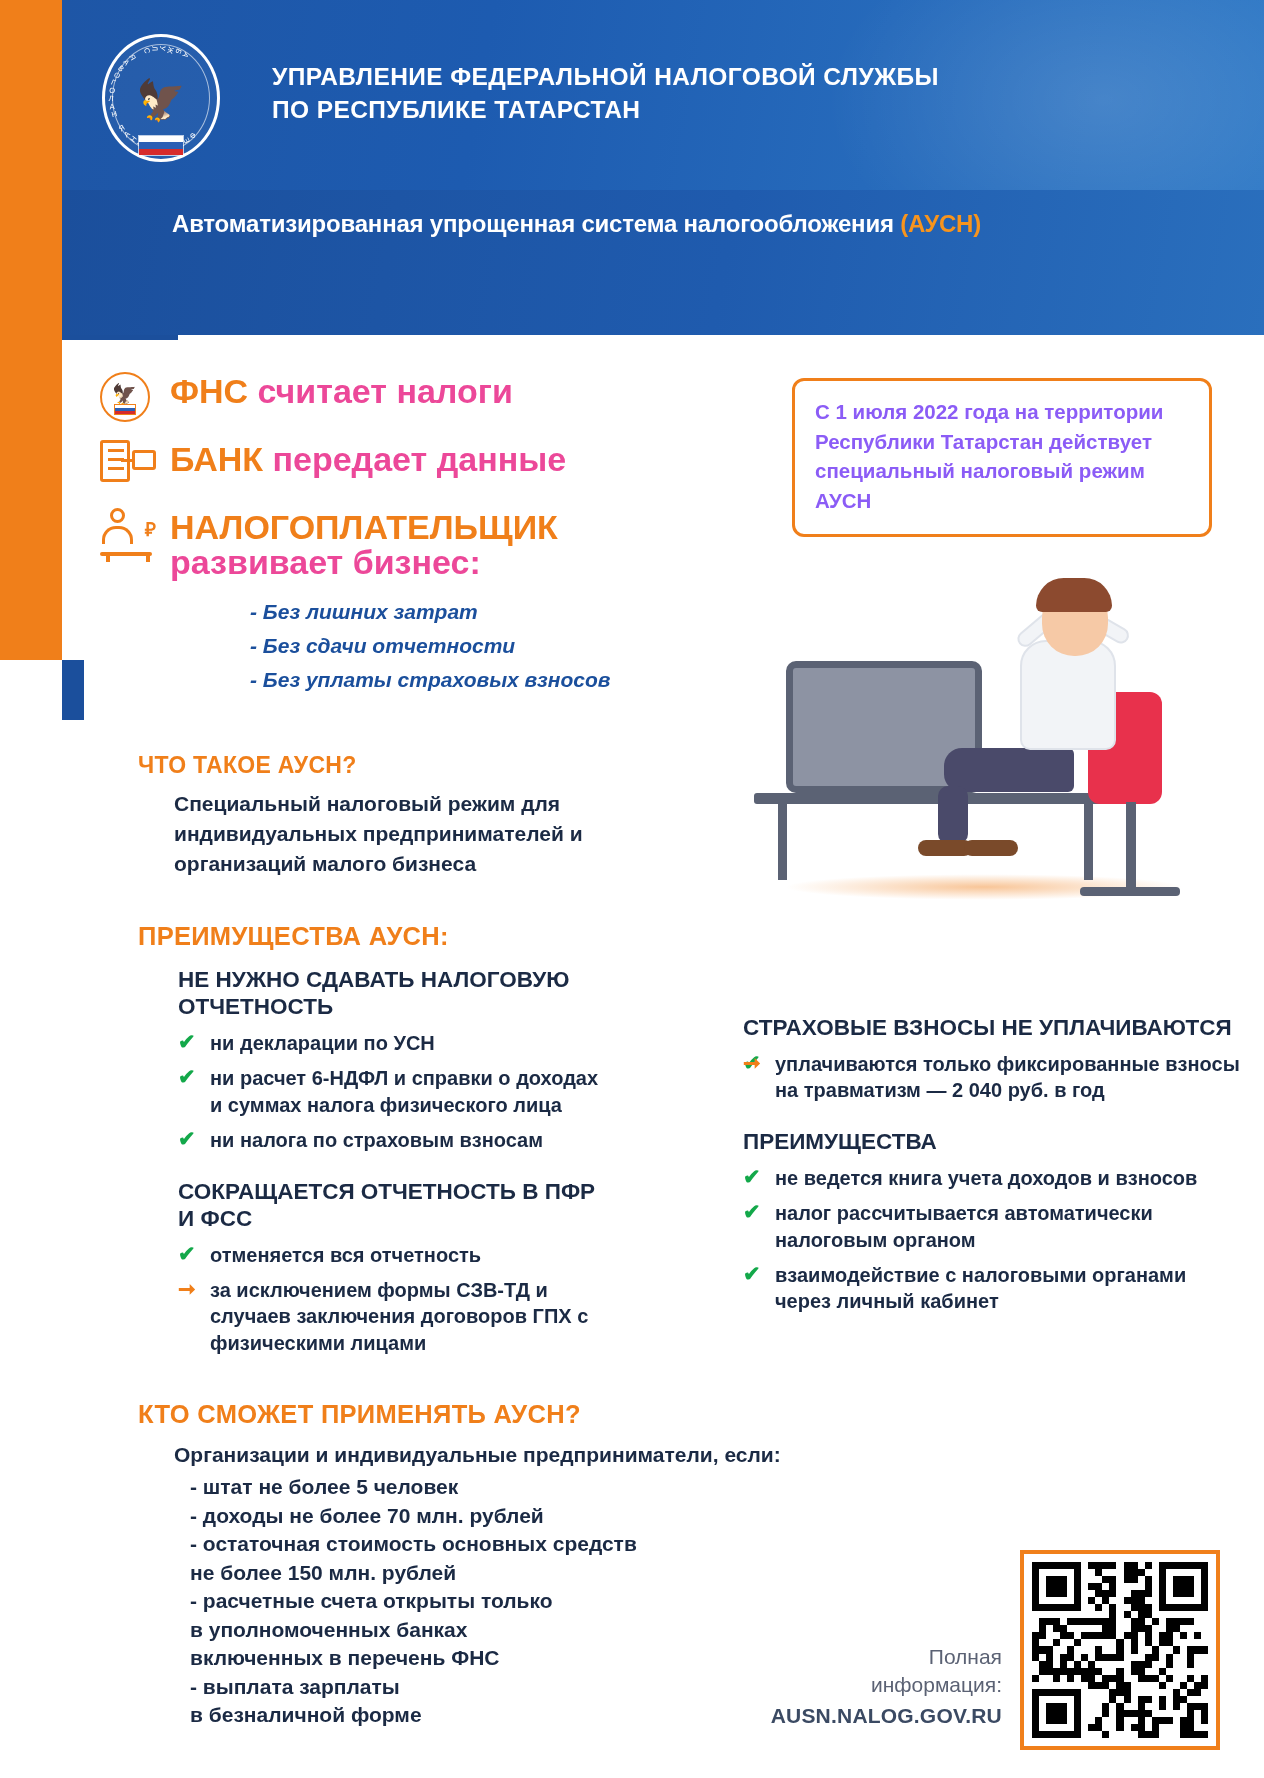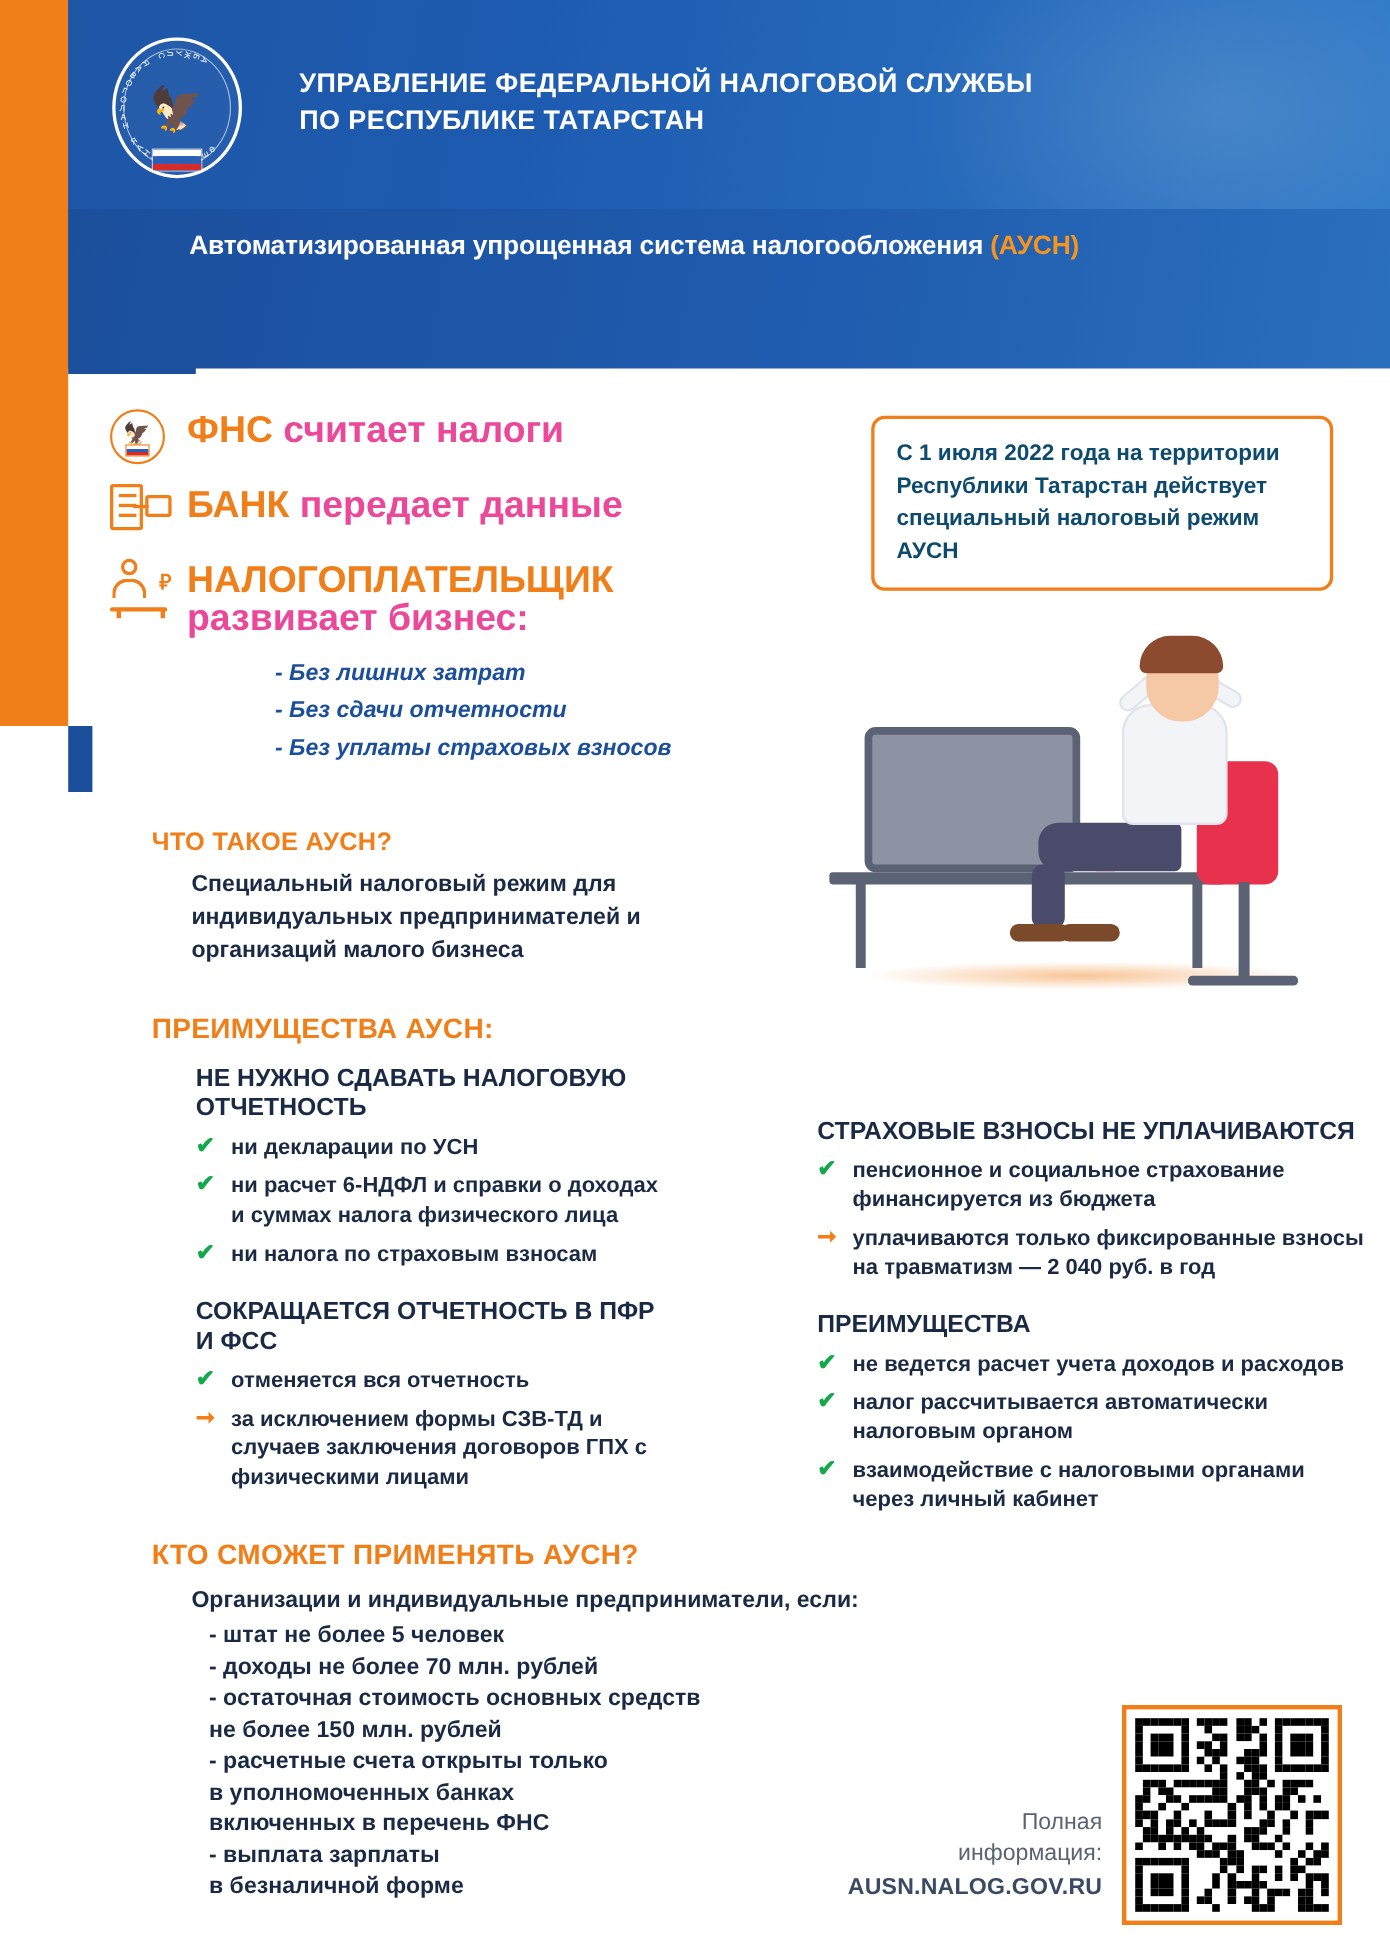--- a/index.html
+++ b/index.html
@@ -166,21 +166,21 @@
 
   
   .notice {
     position:absolute; right: 52px; top: 378px;
     width: 420px;
     border: 3px solid #f07f1a;
     border-radius: 12px;
     padding: 16px 18px 18px 20px;
     font-size: 20.5px;
     font-weight: bold;
-    color:#0c4a6e;
+    color:#8b5cf6;
     line-height: 1.45;
     background:#fff;
   }
   
   .illus { position:absolute; right: 40px; top: 560px; width: 470px; height: 340px; }
   .illus .glow{position:absolute;left:30px;bottom:0;width:400px;height:26px;
     background: radial-gradient(ellipse at center, rgba(240,127,26,0.45) 0%, rgba(240,127,26,0) 70%);}
   .illus .desk{position:absolute;left:0;bottom:96px;width:360px;height:11px;background:#5b6274;border-radius:3px;}
   .illus .deskleg{position:absolute;width:9px;background:#5b6274;}
   .illus .deskleg.a{left:24px;bottom:20px;height:80px;}
@@ -401,29 +401,29 @@
           <li><span class="mk check">✔</span><span>отменяется вся отчетность</span></li>
           <li><span class="mk arrow">➞</span><span>за исключением формы СЗВ-ТД и случаев заключения договоров ГПХ с физическими лицами</span></li>
         </ul>
       </div>
     </div>
 
     <div class="col right">
       <div class="blk">
         <h4>СТРАХОВЫЕ ВЗНОСЫ НЕ УПЛАЧИВАЮТСЯ</h4>
         <ul class="ticks">
-          <li><span class="mk check">✔</span><span>пенсионное и социальное страхование финансируется из бюджета</span></li>
+          <li><span class="mk check">✔</span></li>
           <li><span class="mk arrow">➞</span><span>уплачиваются только фиксированные взносы на травматизм — 2 040 руб. в год</span></li>
         </ul>
       </div>
 
       <div class="blk">
         <h4>ПРЕИМУЩЕСТВА</h4>
         <ul class="ticks">
-          <li><span class="mk check">✔</span><span>не ведется расчет учета доходов и расходов</span></li>
+          <li><span class="mk check">✔</span><span>не ведется книга учета доходов и взносов</span></li>
           <li><span class="mk check">✔</span><span>налог рассчитывается автоматически налоговым органом</span></li>
           <li><span class="mk check">✔</span><span>взаимодействие с налоговыми органами через личный кабинет</span></li>
         </ul>
       </div>
     </div>
   </div>
 
   <div class="sec-h who-h">КТО СМОЖЕТ ПРИМЕНЯТЬ АУСН?</div>
   <div class="who">
     <div class="lead">Организации и индивидуальные предприниматели, если:</div>

